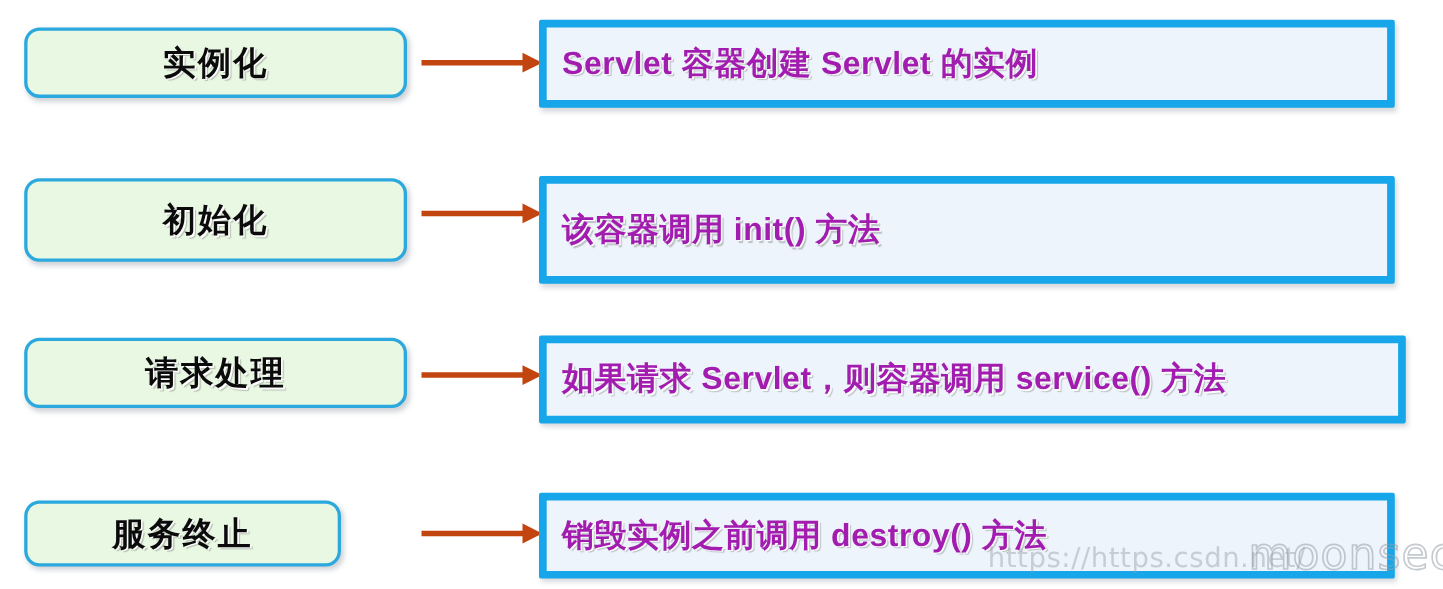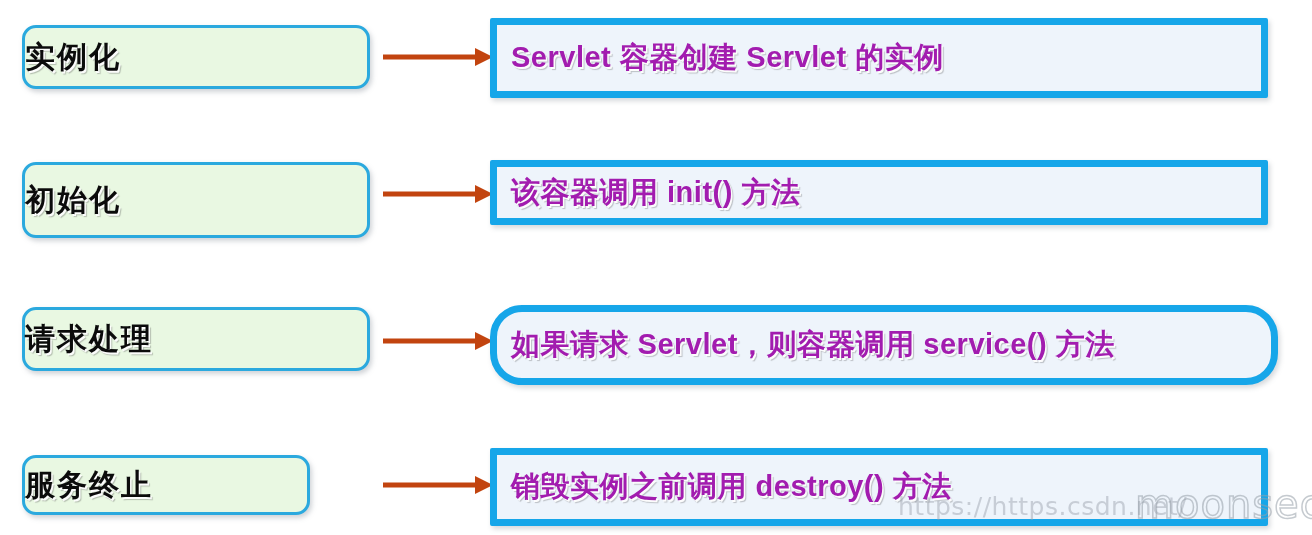--- a/index.html
+++ b/index.html
@@ -21,21 +21,21 @@
   
   .stage-box {
     position: absolute;
     box-sizing: border-box;
     background: #e9f8e2;
     border: 3px solid #2ba9de;
     border-radius: 14px;
     box-shadow: 2px 3px 5px rgba(120,130,140,0.35);
     display: flex;
     align-items: center;
-    justify-content: flex-start;
+    justify-content: center;
   }
   .stage-label {
     font-size: 30px;
     font-weight: bold;
     color: #0b0b0b;
     letter-spacing: 2px;
     text-shadow: 1.5px 1.5px 0 rgba(255,255,255,0.95),
                  2.5px 2.5px 1px rgba(60,60,60,0.30);
     white-space: nowrap;
   }
@@ -119,36 +119,36 @@
     <span class="stage-label">初始化</span>
   </div>
 
   <div class="arrow" style="left:383px; top:181px; width:110px;">
     <svg width="110" height="26" viewBox="0 0 110 26">
       <line x1="0" y1="13" x2="94" y2="13" stroke="#c2440f" stroke-width="5"></line>
       <polygon points="92,4 110,13 92,22" fill="#c2440f"></polygon>
     </svg>
   </div>
 
-  <div class="desc-box" style="left:490px; top:160px; width:778px; height:65px;">
+  <div class="desc-box" style="left:490px; top:160px; width:778px; height:98px;">
     <span class="desc-label">该容器调用 init() 方法</span>
   </div>
 
   <div class="stage-box" style="left:22px; top:307px; width:348px; height:64px;">
     <span class="stage-label">请求处理</span>
   </div>
 
   <div class="arrow" style="left:383px; top:328px; width:110px;">
     <svg width="110" height="26" viewBox="0 0 110 26">
       <line x1="0" y1="13" x2="94" y2="13" stroke="#c2440f" stroke-width="5"></line>
       <polygon points="92,4 110,13 92,22" fill="#c2440f"></polygon>
     </svg>
   </div>
 
-  <div class="desc-box" style="left:490px; top:305px; width:788px; height:80px;border-radius:32px;">
+  <div class="desc-box" style="left:490px; top:305px; width:788px; height:80px;">
     <span class="desc-label">如果请求 Servlet，则容器调用 service() 方法</span>
   </div>
 
   <div class="stage-box" style="left:22px; top:455px; width:288px; height:60px;">
     <span class="stage-label">服务终止</span>
   </div>
 
   <div class="arrow" style="left:383px; top:472px; width:110px;">
     <svg width="110" height="26" viewBox="0 0 110 26">
       <line x1="0" y1="13" x2="94" y2="13" stroke="#c2440f" stroke-width="5"></line>

